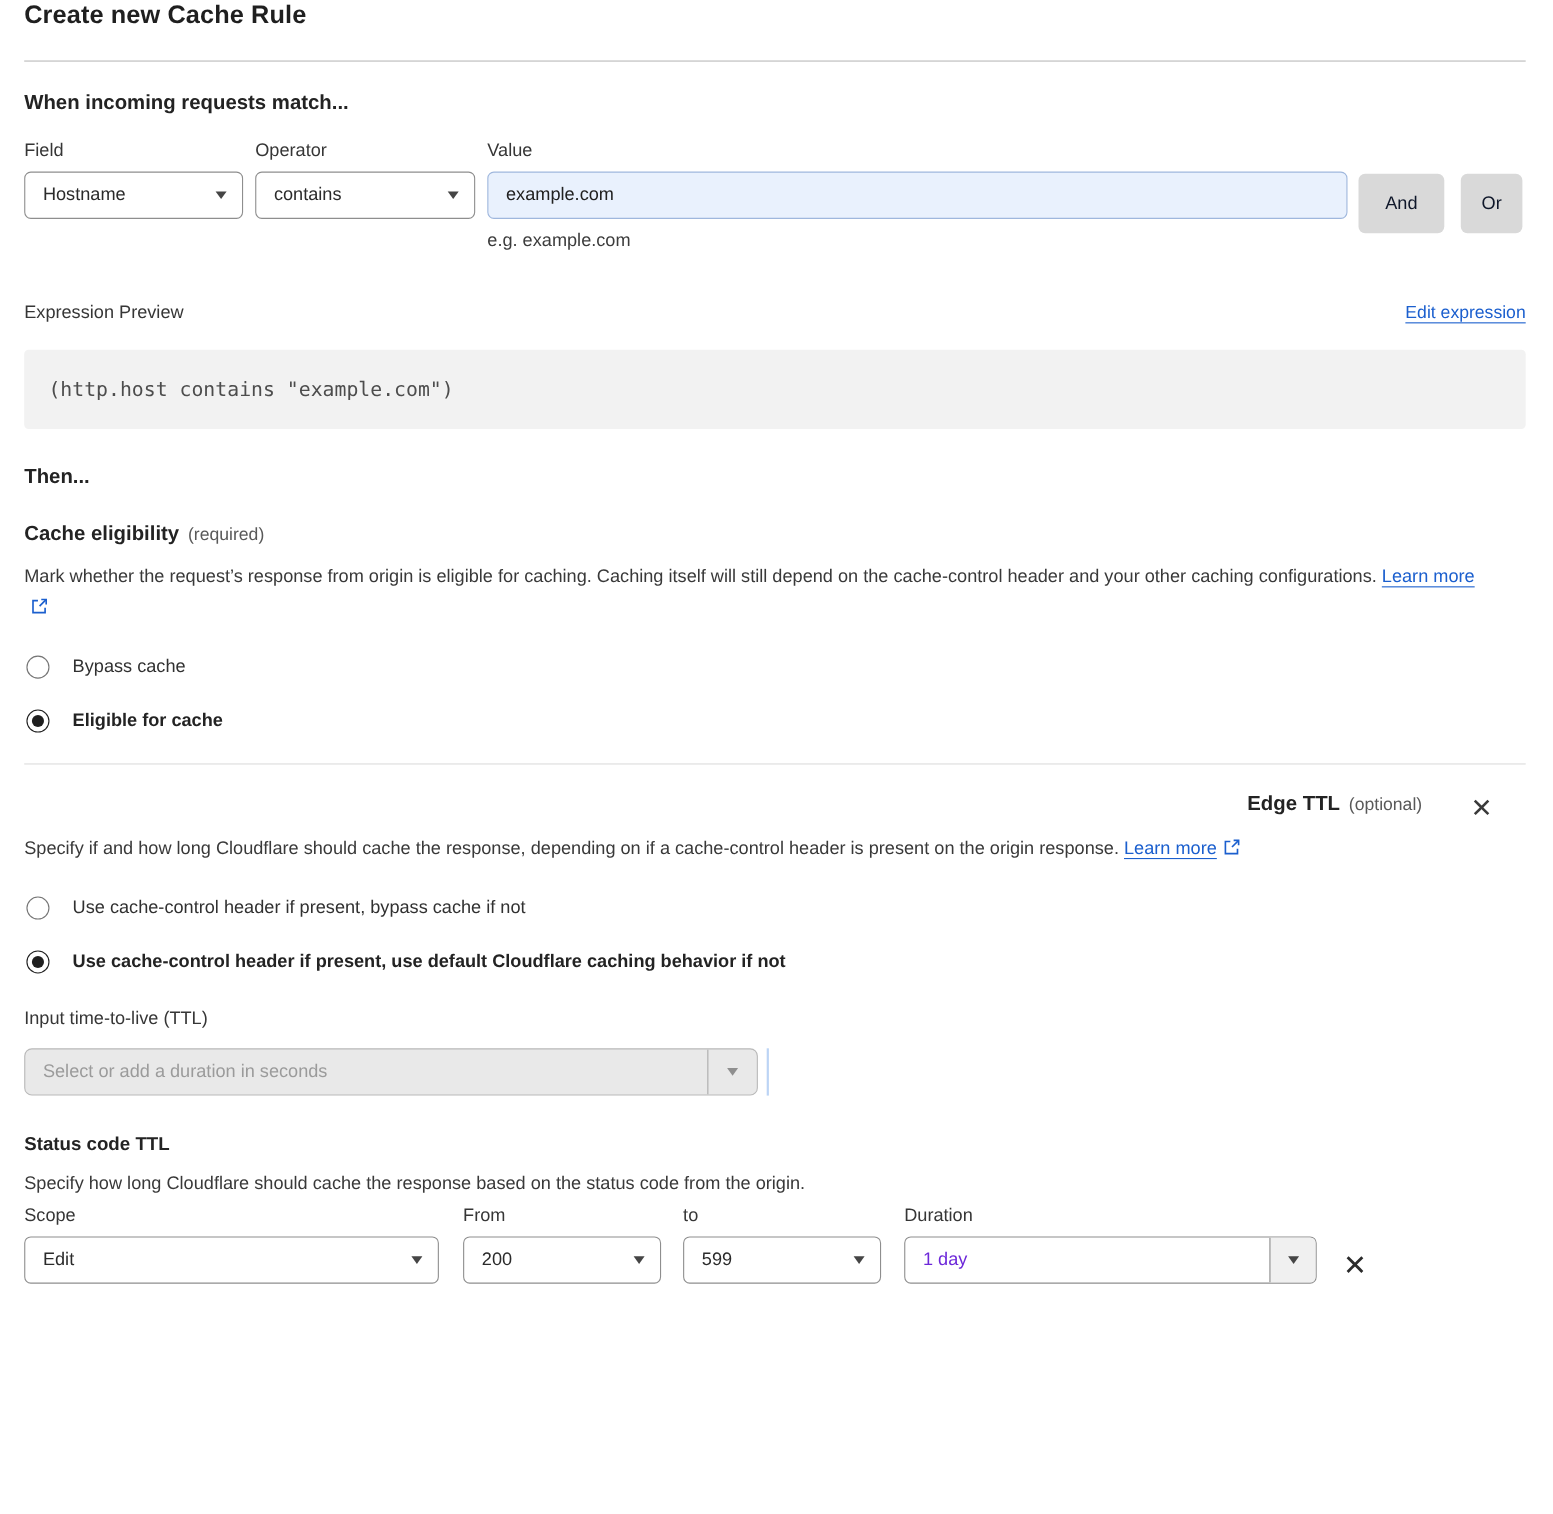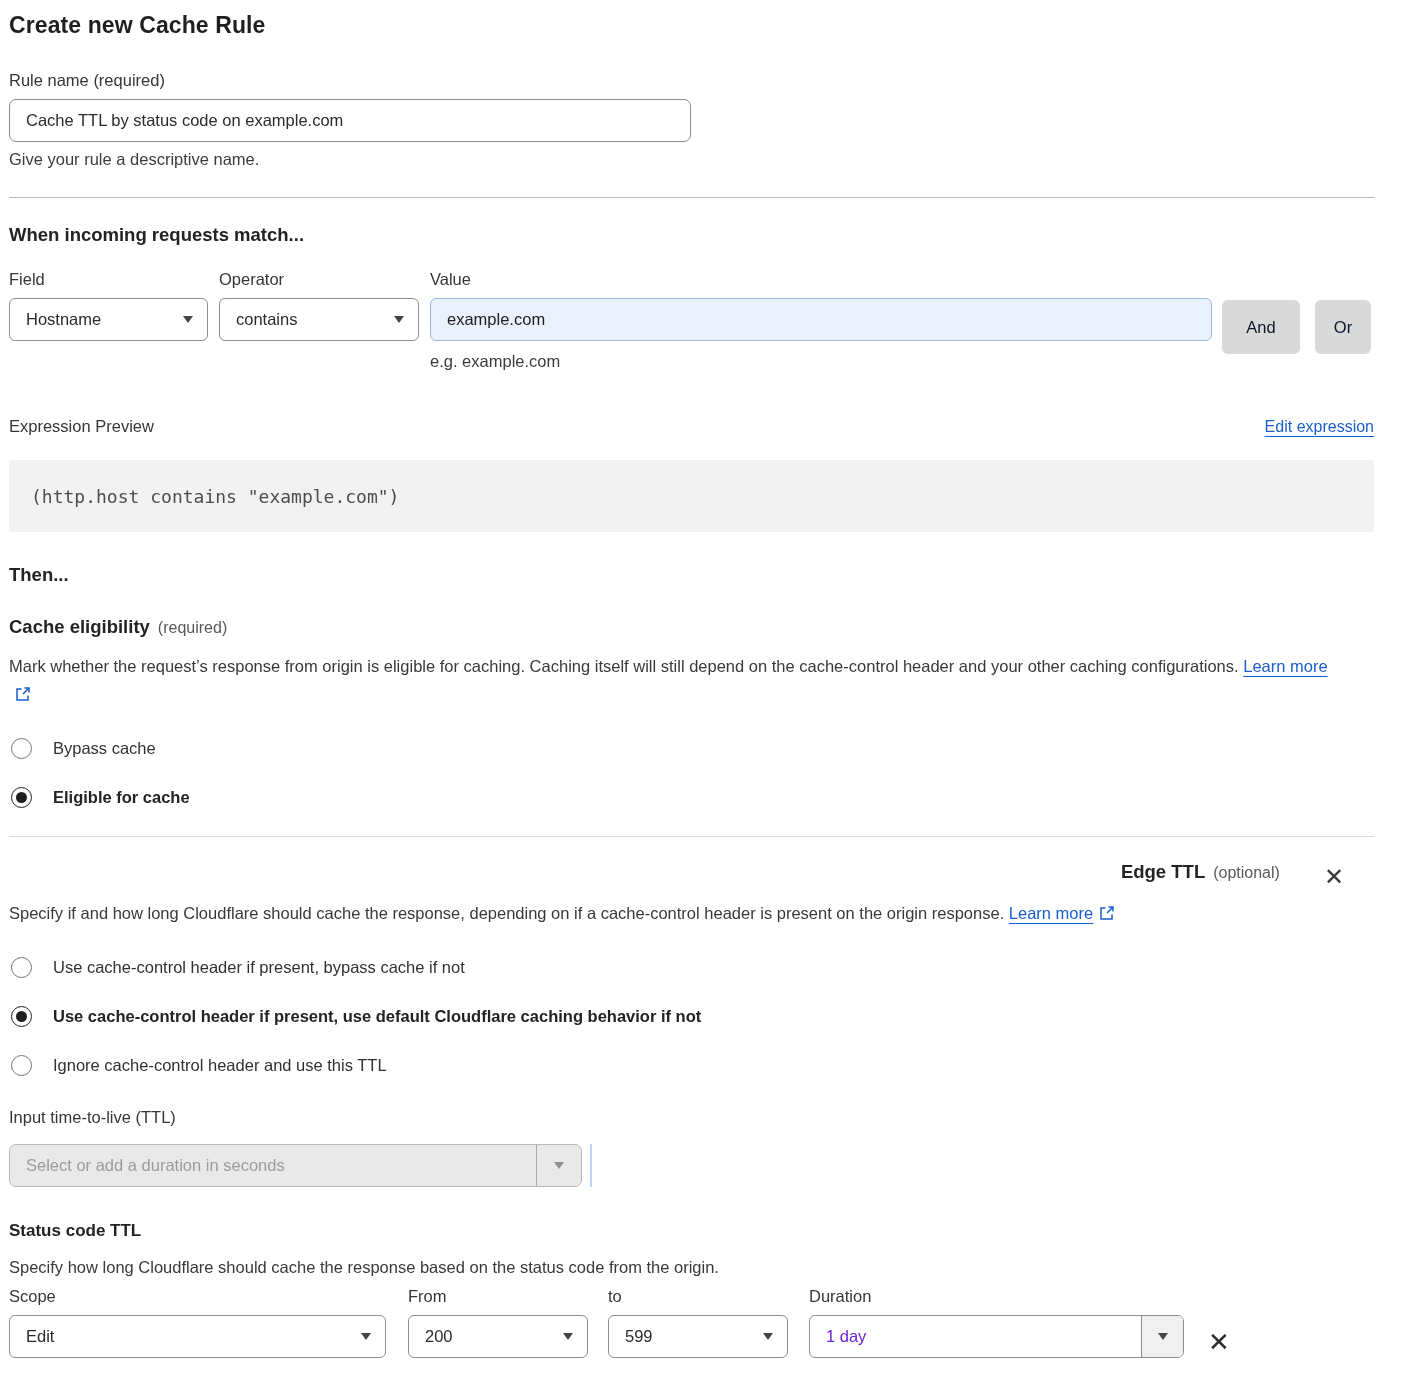--- a/index.html
+++ b/index.html
@@ -3,21 +3,21 @@
 <meta charset="utf-8">
 <style>
   * { box-sizing: border-box; margin: 0; padding: 0; }
   html,body { background:#ffffff; }
   body {
     width: 1412px; height: 1376px;
     font-family: "Liberation Sans", sans-serif;
     color: #313131;
     overflow: hidden;
   }
-  .container { margin-left: 9px; width: 1365px; padding-top: 12px; }
+  .container { margin-left: 22px; width: 1365px; }
 
   .page-title { font-size: 23px; font-weight: 700; color: #1f1f1f; letter-spacing: .1px; }
 
   .field-label { font-size: 16.5px; color: #363636; margin-bottom: 9px; }
   .helper-text { font-size: 16.5px; color: #3c3c3c; }
 
   .text-input {
     height: 43px; width: 682px;
     border: 1px solid #8a8a8a; border-radius: 7px;
     font-family: "Liberation Sans", sans-serif;
@@ -89,21 +89,21 @@
   .radio-row.selected .radio-label { font-weight: 700; color: #232323; }
 
   .section-head-row { display: flex; justify-content: flex-end; align-items: flex-start; gap: 44px; }
   .close-x {
     font-size: 24px; font-weight: 300; color: #3a3a3a; line-height: 24px;
     cursor: pointer; margin-right: 30px; margin-top: 4px;
     font-family: "DejaVu Sans", sans-serif;
   }
 
   .combo-disabled {
-    margin-top: 8px; width: 573px; height: 43px;
+    margin-top: 8px; width: 667px; height: 43px;
     border: 1px solid #b9b9b9; border-radius: 7px; background: #e9e9e9;
     display: flex; align-items: stretch; overflow: hidden; cursor: default;
   }
   .combo-disabled .combo-text {
     flex: 1; display: flex; align-items: center; padding: 0 16px;
     font-size: 16.5px; color: #9b9b9b;
   }
   .combo-disabled .combo-arrow {
     width: 45px; border-left: 1px solid #aaaaaa;
     display: flex; align-items: center; justify-content: center;
@@ -122,25 +122,20 @@
 
   .sub-heading { font-size: 17px; font-weight: 700; color: #232323; }
 </style>
 </head>
 <body>
 
 <div class="container">
 
   <div class="page-title">Create new Cache Rule</div>
 
-  <div style="margin-top:32px;">
-    <div class="field-label">Rule name (required)</div>
-    <input class="text-input" type="text" value="Cache TTL by status code on example.com" style="">
-    <div class="helper-text" style="margin-top:8px;">Give your rule a descriptive name.</div>
-  </div>
 
   <hr class="divider">
 
   <div class="section-heading" style="margin-top:26px;">When incoming requests match...</div>
 
   <div class="controls-row">
     <div class="control-col" style="width:199px;">
       <div class="field-label">Field</div>
       <div class="select">
         <span>Hostname</span>
@@ -220,24 +215,20 @@
   <div class="radio-row">
     <span class="radio-circle"></span>
     <span class="radio-label">Use cache-control header if present, bypass cache if not</span>
   </div>
   <div class="radio-row selected">
     <span class="radio-circle">
         <span class="radio-dot"></span>
       </span>
     <span class="radio-label">Use cache-control header if present, use default Cloudflare caching behavior if not</span>
   </div>
-  <div class="radio-row">
-    <span class="radio-circle"></span>
-    <span class="radio-label">Ignore cache-control header and use this TTL</span>
-  </div>
 
   <div class="field-label" style="margin-top:32px;">Input time-to-live (TTL)</div>
   <div class="ttl-row">
     <div class="combo-disabled">
       <span class="combo-text">Select or add a duration in seconds</span>
       <span class="combo-arrow">
           <span class="caret gray" style="margin-left:0;"></span>
         </span>
     </div>
     <div class="focus-bar"></div>

